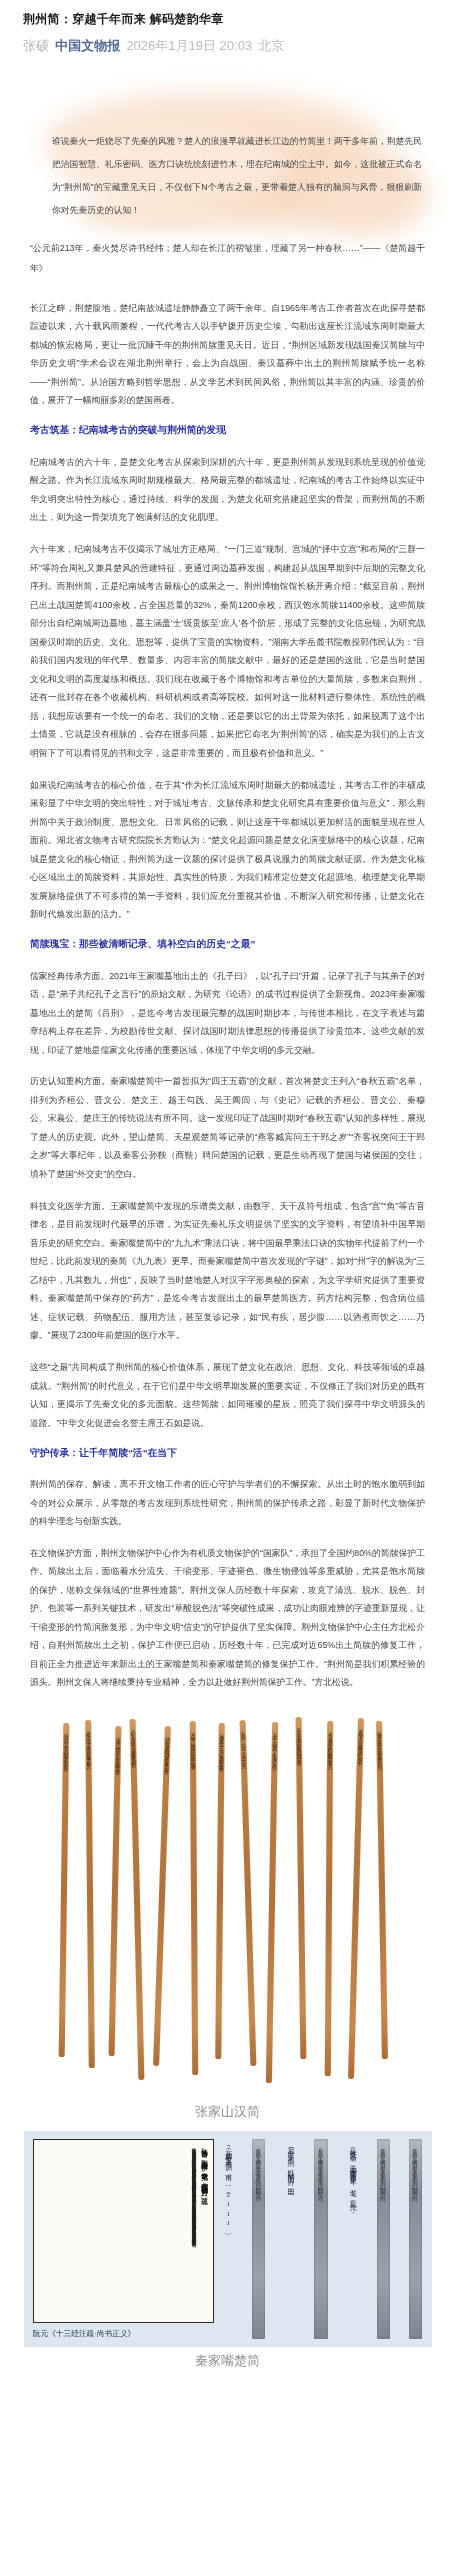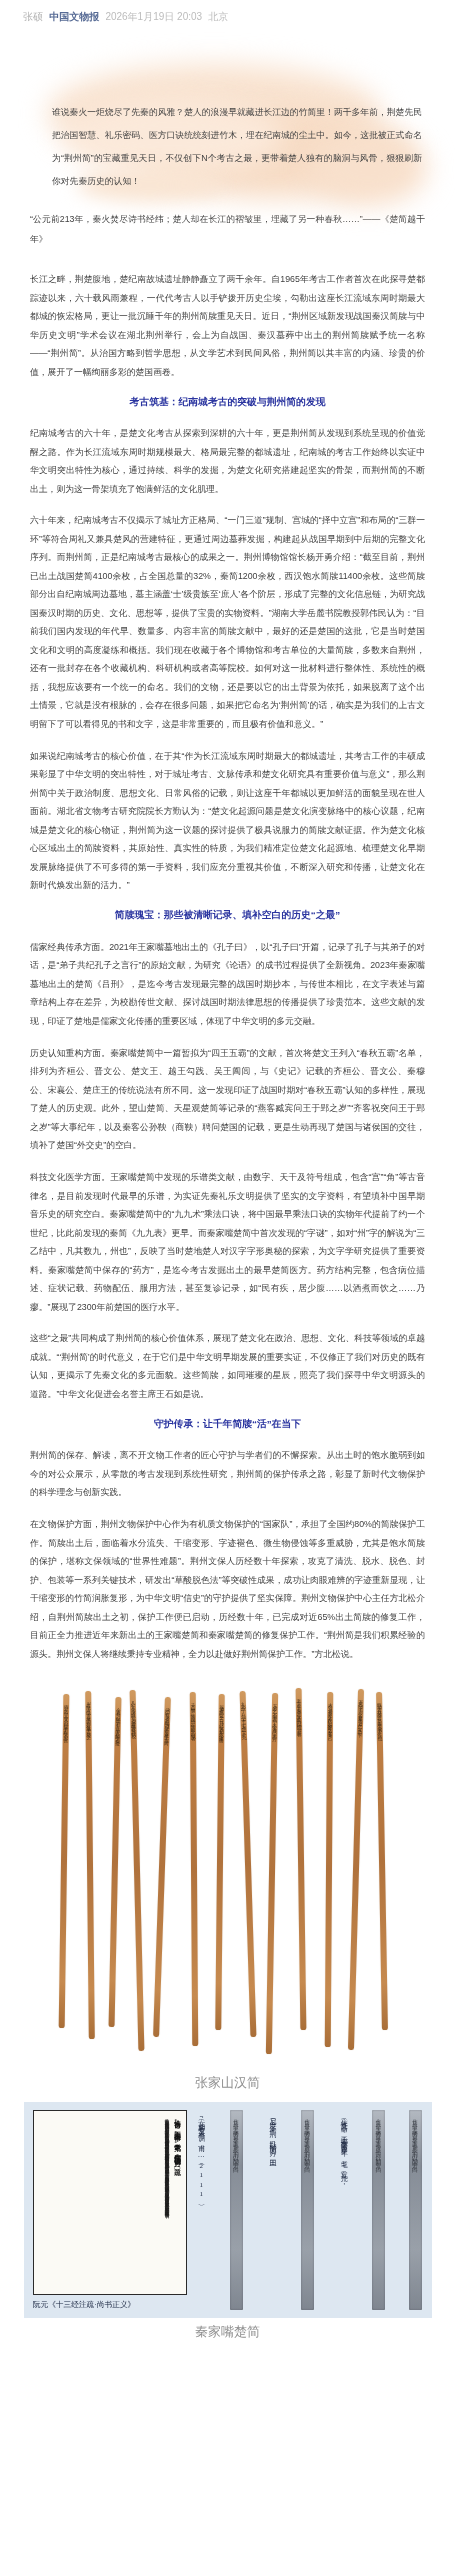--- a/index.html
+++ b/index.html
@@ -4,21 +4,21 @@
 <style>
   html,body{margin:0;padding:0;background:#ffffff;}
   .page{
     width:455px;height:3298px;position:relative;margin:0 auto;overflow:hidden;
     background:#ffffff;font-family:"Liberation Sans",sans-serif;
   }
   .title{
     margin:11.3px 23px 0;font-size:12px;line-height:17.5px;font-weight:700;color:#1a1a1a;
     letter-spacing:0.3px;
   }
-  .byline{margin:12.4px 23px 0;font-size:10px;line-height:10.8px;color:#b3b3b3;white-space:nowrap;}
+  .byline{margin:12.4px 23px 0;font-size:13px;line-height:10.8px;color:#b3b3b3;white-space:nowrap;}
   .byline .author{color:#b3b3b3;}
   .byline .account{color:#576b95;font-weight:600;margin:0 6.2px;}
   .byline .meta{color:#bcbcbc;margin-right:6.2px;}
 
   
   .intro-wrap{position:relative;margin-top:44px;height:136px;}
   .blob{position:absolute;border-radius:50%;filter:blur(13.4px);}
   .b1{left:47px;top:-3.1px;width:335px;height:98px;background:#f9e3d0;}
   .b2{left:139px;top:44px;width:273px;height:87px;background:#f7dcc5;}
   .b3{left:62px;top:31px;width:222px;height:77px;background:#fbe9da;}
@@ -28,21 +28,21 @@
     position:relative;margin:0 33px 0 52px;padding-top:34px;
     font-size:8.8px;line-height:23px;color:#424242;text-align:justify;
   }
 
   .para{
     margin:0 30px 13.4px;font-size:8.8px;line-height:18.5px;color:#3f3f3f;text-align:justify;
   }
   .quote{margin-top:7.2px;line-height:19.6px;}
   .first-body{margin-top:20.6px;}
   .sec-h{
-    margin:4.1px 30px 15.5px;font-size:9.8px;line-height:14px;font-weight:700;color:#2b35a0;text-align:center;
+    margin:4.1px 30px 15.5px;font-size:9.8px;line-height:14px;font-weight:700;color:#2b35a0;
   }
 
   
   .fig{margin:4.1px 0 0;}
   .slips{position:relative;width:340px;height:392px;margin:0 auto;background:#ffffff;}
   .slip{
     position:absolute;width:6.2px;border-radius:2.6px;overflow:hidden;
     background:linear-gradient(180deg,#d09a5f,#bf7f44 12%,#b0723c 50%,#c68a4f 86%,#a96e38);
     box-shadow:0 0 1px rgba(120,70,20,.35);
   }
@@ -67,21 +67,21 @@
 
   .fig-caption{
     margin:9.3px 30px 0;font-size:13px;line-height:10.8px;color:#8f8f8f;text-align:center;
   }
 
   
   .plate{
     width:408px;height:216px;margin:13.4px auto 0;background:#dde7f1;
     box-sizing:border-box;padding:8.2px 9.3px;display:flex;gap:8.2px;overflow:hidden;
   }
-  .plate-left{width:154px;flex:none;display:flex;flex-direction:column;}
+  .plate-left{width:181px;flex:none;display:flex;flex-direction:column;}
   .book-page{
     flex:1;background:#fbfaf5;border:1px solid #2a2a2a;box-sizing:border-box;
     padding:4.1px;overflow:hidden;display:flex;gap:3.1px;
   }
   .book-dense{
     flex:1;writing-mode:vertical-rl;text-orientation:upright;overflow:hidden;
     font-family:"Liberation Serif",serif;font-size:4.6px;line-height:6.2px;
     letter-spacing:0.5px;color:#1c1c1c;
   }
   .book-big{
@@ -106,20 +106,21 @@
   .gstrip span{
     display:block;writing-mode:vertical-rl;text-orientation:upright;margin:4.1px auto 0;
     font-family:"DejaVu Serif",serif;font-size:5.7px;letter-spacing:2.6px;color:rgba(30,33,40,.72);
   }
 </style>
 </head>
 <body>
 
 <div class="page">
 
+  <h1 class="title">荆州简：穿越千年而来 解码楚韵华章</h1>
 
   <div class="byline">
     <span class="author">张硕</span><span class="account">中国文物报</span><span class="meta">2026年1月19日 20:03</span><span class="meta">北京</span>
   </div>
 
   <div class="intro-wrap">
     <div class="blob b1"></div>
     <div class="blob b2"></div>
     <div class="blob b3"></div>
     <div class="blob b4"></div>

